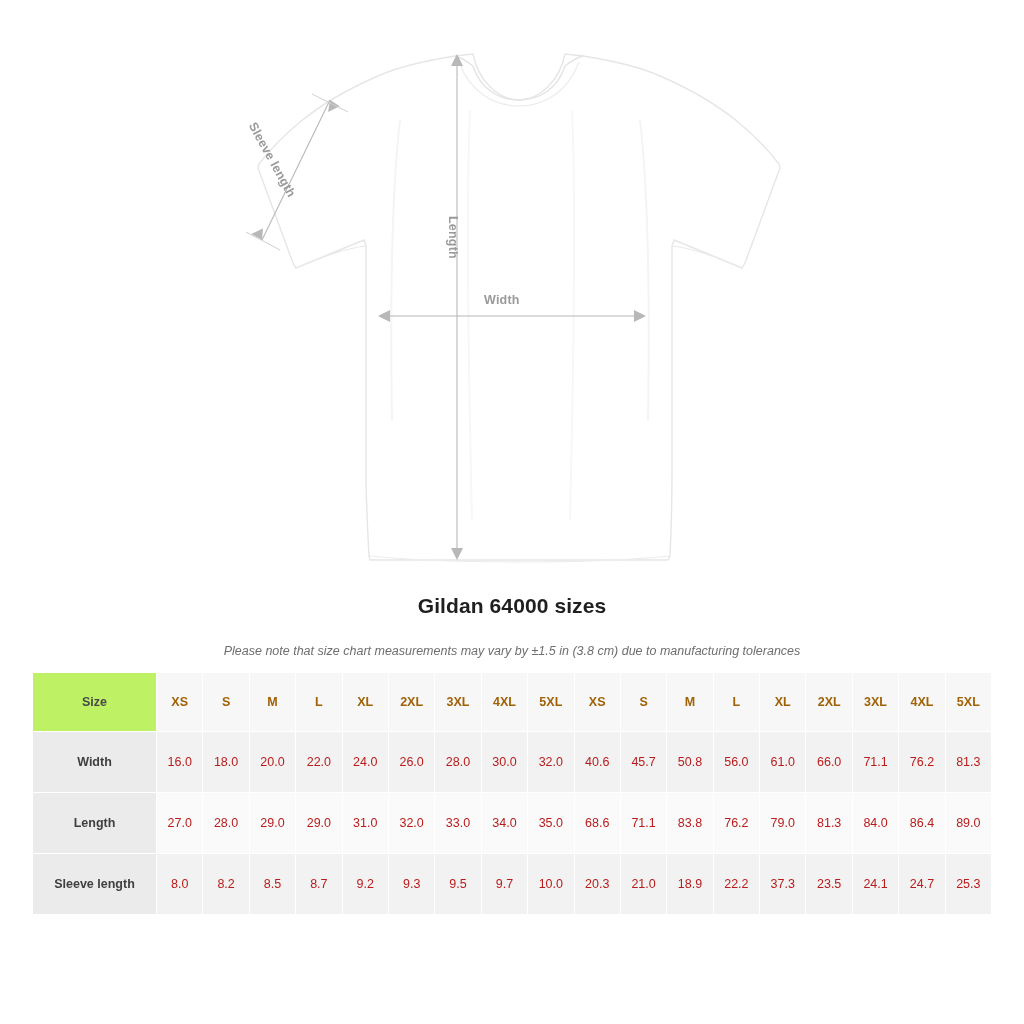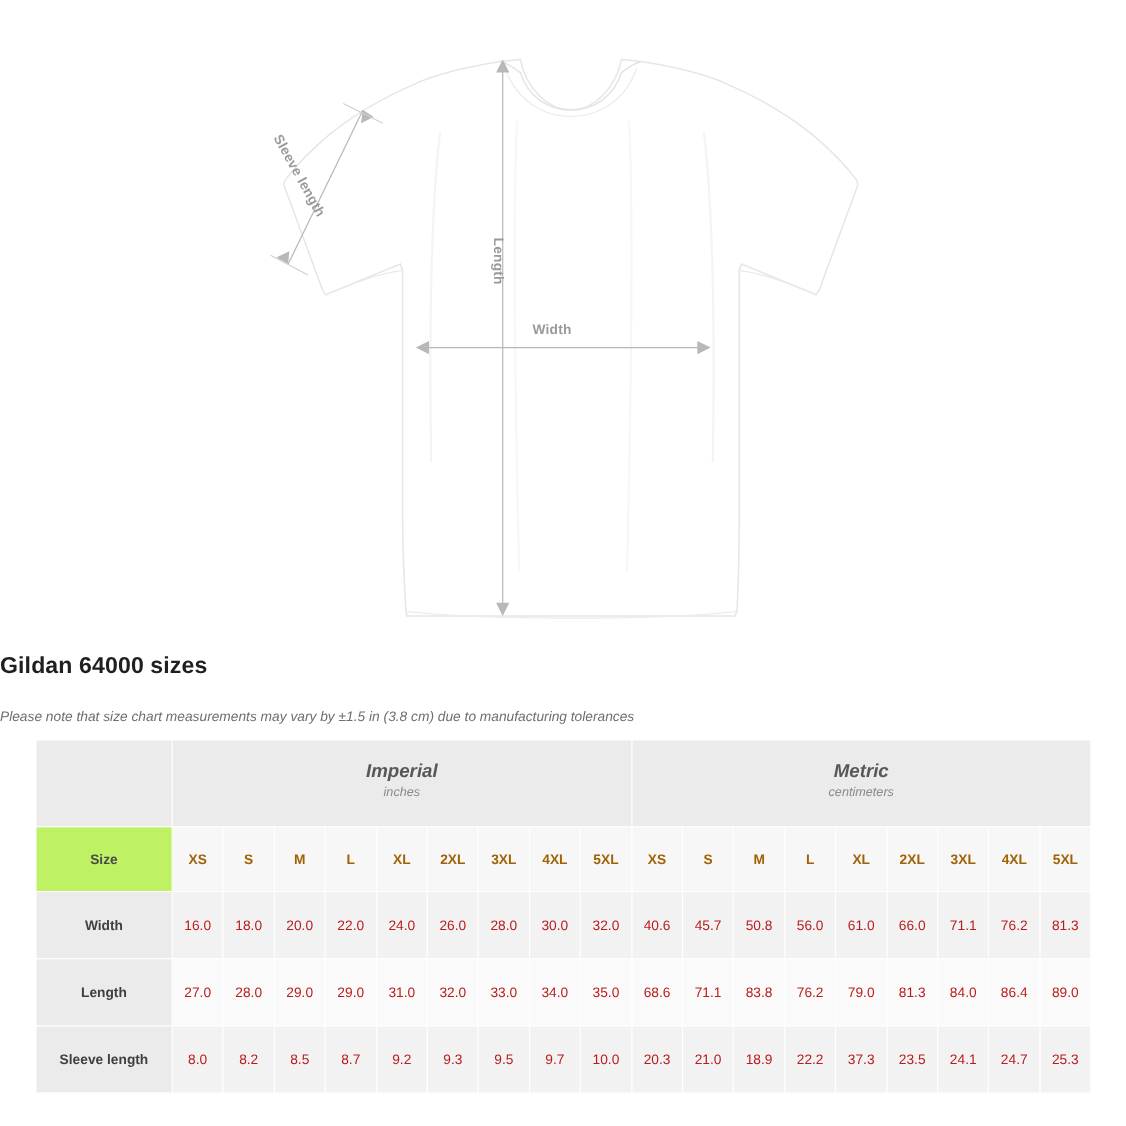--- a/index.html
+++ b/index.html
@@ -55,21 +55,21 @@
     transform: rotate(90deg);
     transform-origin: left top;
   }
   .label-width {
     left: 484px;
     top: 293px;
   }
 
   
   .title-block {
-    text-align: left;
+    text-align: center;
     margin-top: 4px;
   }
   .chart-title {
     font-size: 21px;
     font-weight: bold;
     color: #1f1f1f;
     margin: 0;
     letter-spacing: 0.1px;
   }
   .chart-note {
@@ -254,31 +254,20 @@
           <col class="val-col">
           <col class="val-col">
           <col class="val-col">
         <col class="val-col">
           <col class="val-col">
           <col class="val-col">
           <col class="val-col">
       </colgroup>
       <tbody>
 
-        <tr>
-          <td class="corner-cell"></td>
-          <td class="unit-cell" colspan="9">
-            <div class="unit-name">Imperial</div>
-            <div class="unit-sub">inches</div>
-          </td>
-          <td class="unit-cell" colspan="9">
-            <div class="unit-name">Metric</div>
-            <div class="unit-sub">centimeters</div>
-          </td>
-        </tr>
 
         <tr class="hdr-row">
           <td class="rowhead">Size</td>
           <td>XS</td>
           <td>S</td>
           <td>M</td>
           <td>L</td>
           <td>XL</td>
           <td>2XL</td>
           <td>3XL</td>

